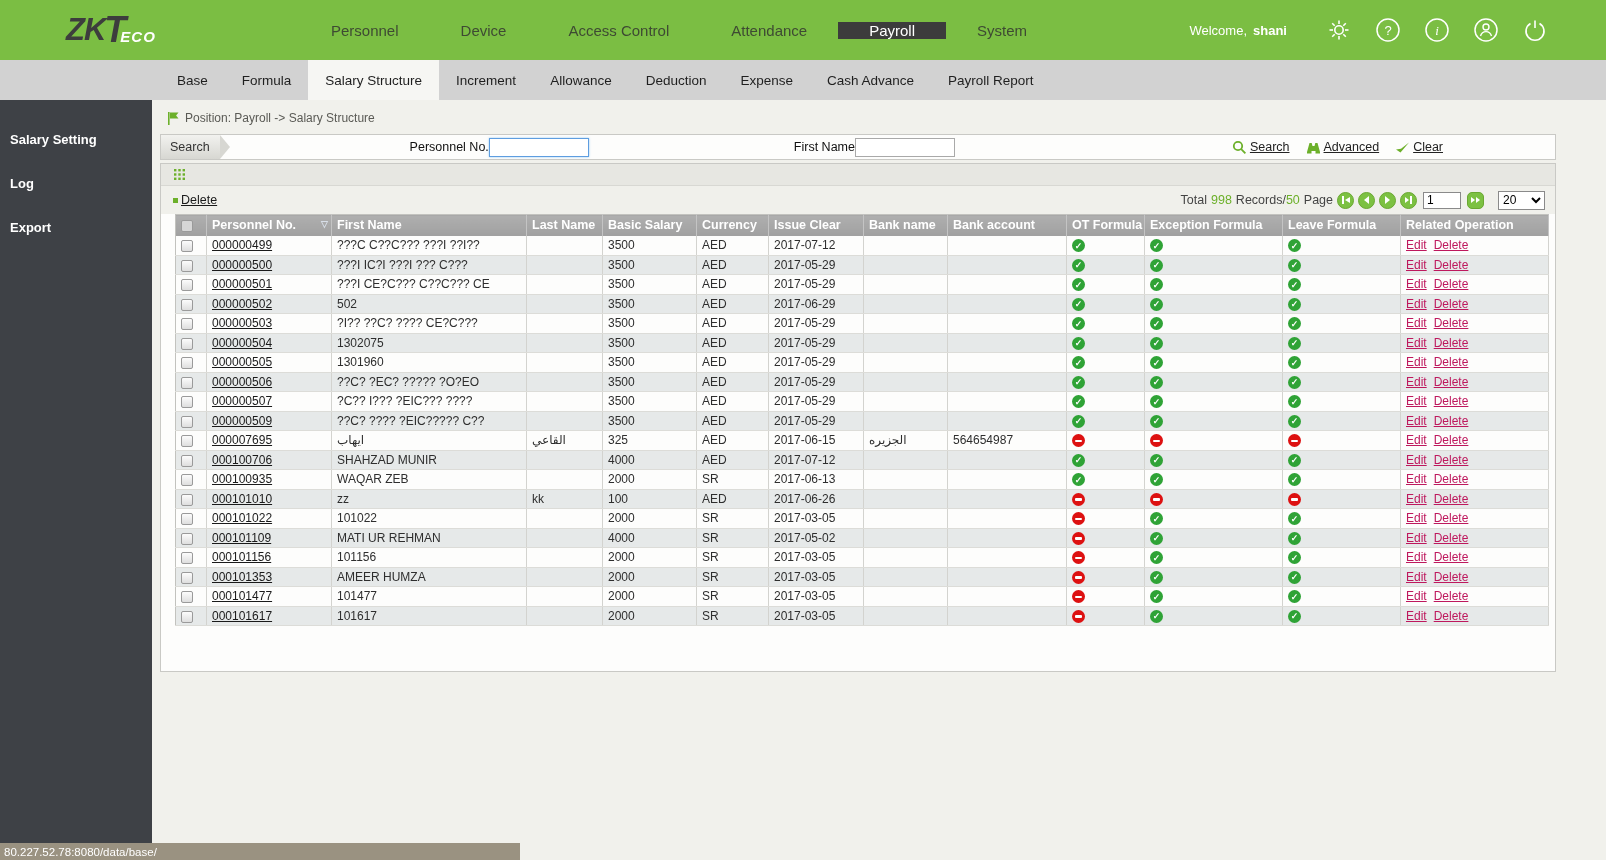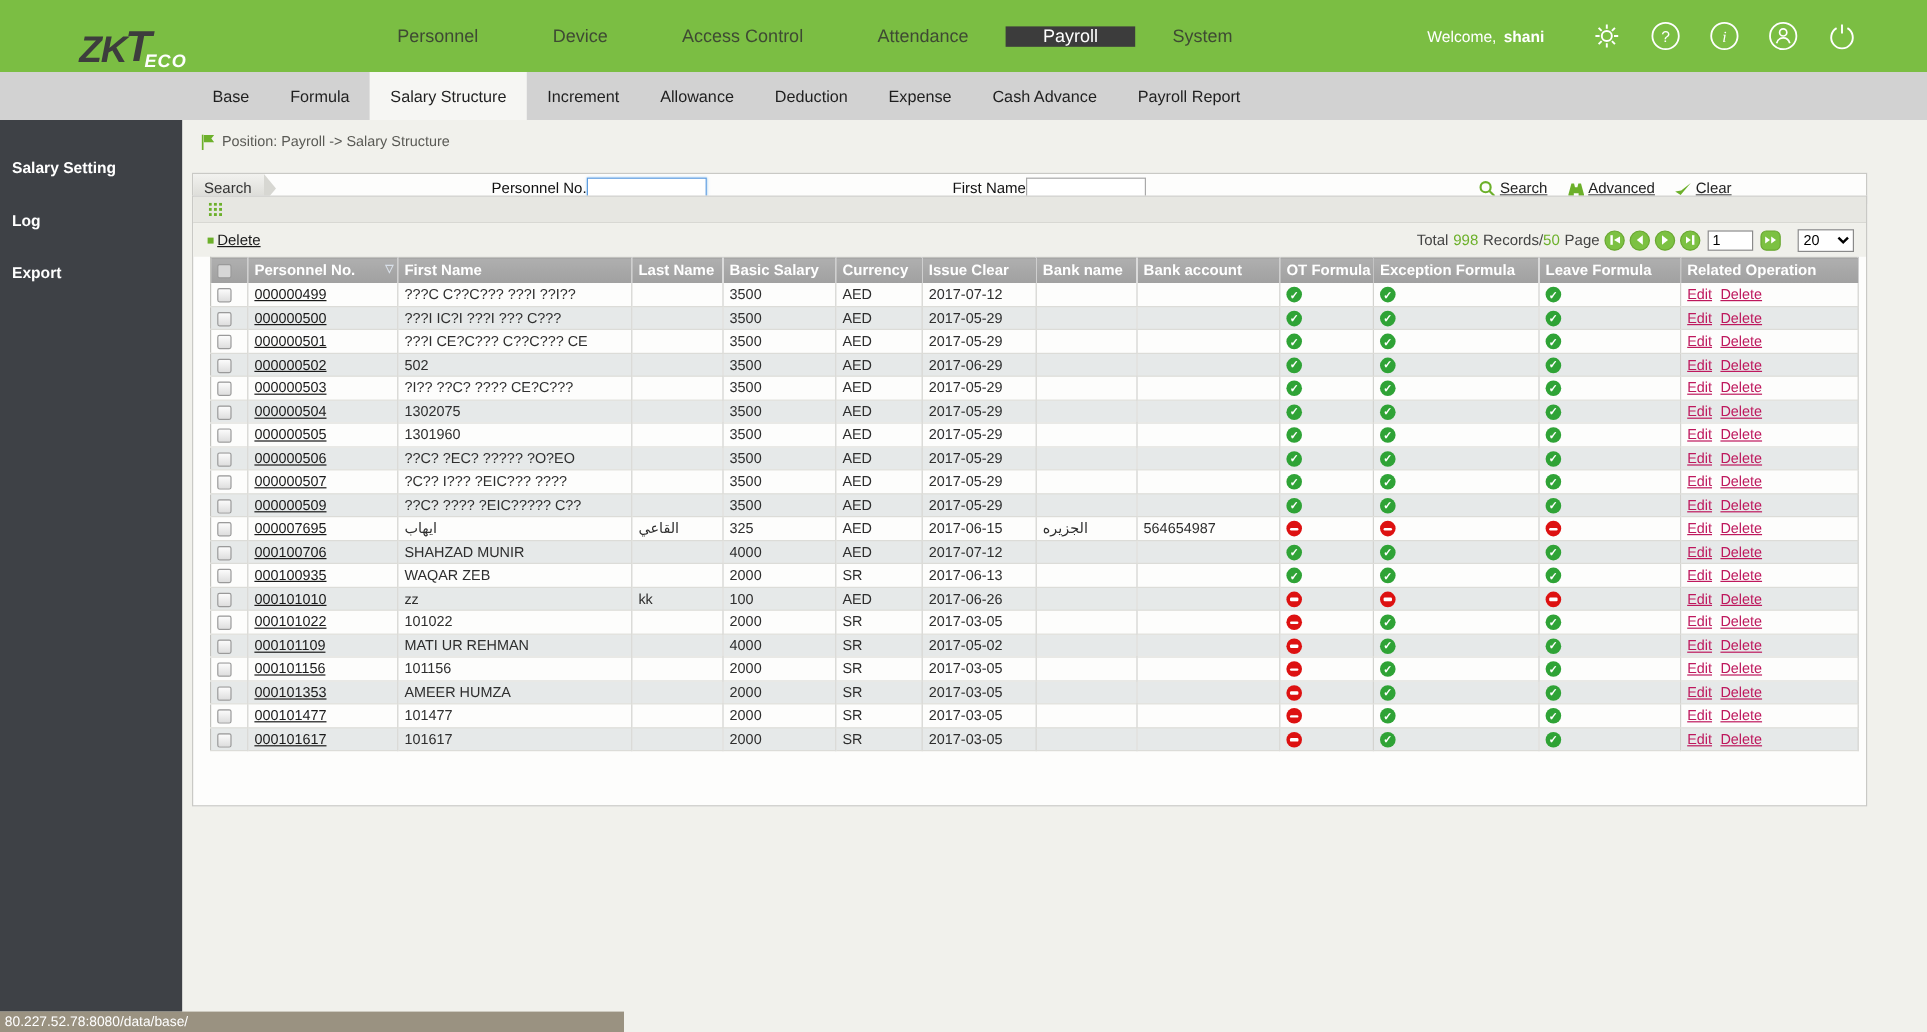--- a/index.html
+++ b/index.html
@@ -1,21 +1,21 @@
 <!DOCTYPE html>
 <html><head>
 <meta charset="utf-8">
 <style>
   * { margin:0; padding:0; box-sizing:border-box; }
   html,body { width:1606px; height:860px; overflow:hidden; }
   body { font-family:"Liberation Sans", sans-serif; background:#f1f1ec; position:relative; font-size:12px; }
 
   
   .topbar { position:absolute; left:0; top:0; width:1606px; height:60px; background:#7bbe43; display:flex; align-items:stretch; }
-  .logo { width:300px; display:flex; align-items:flex-end; padding-left:66px; cursor:pointer; }
+  .logo { width:300px; display:flex; align-items:center; padding-left:66px; cursor:pointer; }
   .logo-zk { color:#3d3d3d; font-weight:900; font-style:italic; font-size:31px; letter-spacing:-1px; }
   .logo-t  { color:#3d3d3d; font-weight:900; font-style:italic; font-size:36px; margin-left:-1px; }
   .logo-eco{ color:#ffffff; font-weight:900; font-style:italic; font-size:15px; letter-spacing:1px; margin-left:-6px; margin-top:12px; }
   .nav { display:flex; align-items:center; }
   .nav-item { display:flex; align-items:center; padding:0 31px; color:#3e4a33; font-size:15px; cursor:pointer; }
   .nav-item.active { background:#3c3c3c; color:#ffffff; }
   .top-right { margin-left:auto; display:flex; align-items:center; gap:23px; padding-right:58px; color:#fff; }
   .welcome { font-size:13px; margin-right:16px; white-space:nowrap; }
   .welcome b { font-weight:bold; margin-left:6px; }
   .tico { width:26px; height:26px; display:flex; align-items:center; justify-content:center; cursor:pointer; }
@@ -26,21 +26,21 @@
   .tab.active { background:#f6f6f3; }
 
   
   .sidebar { position:absolute; left:0; top:100px; width:152px; height:743px; background:#3e4146; padding-top:22px; }
   .side-item { color:#ffffff; font-size:13px; font-weight:bold; padding:10px 0 10px 10px; margin-bottom:9px; cursor:pointer; }
 
   
   .main { position:absolute; left:152px; top:100px; width:1454px; height:760px; background:#f1f1ec; }
   .breadcrumb { position:absolute; left:16px; top:8px; height:20px; display:flex; align-items:center; gap:6px; color:#5a5a55; font-size:12px; }
 
-  .search-panel { position:absolute; left:8px; top:44px; width:1396px; height:26px; background:#fdfdfc; border:1px solid #c9c9c5; display:flex; }
+  .search-panel { position:absolute; left:8px; top:34px; width:1396px; height:26px; background:#fdfdfc; border:1px solid #c9c9c5; display:flex; }
   .search-tag { position:relative; height:24px; display:flex; align-items:center; background:linear-gradient(#f2f2ef,#d7d7d2); padding:0 10px 0 9px; color:#333; font-size:12.5px; }
   .search-tag::after { content:""; position:absolute; right:-10px; top:0; border-left:10px solid #d7d7d2; border-top:12px solid transparent; border-bottom:12px solid transparent; }
   .sfield { display:flex; align-items:center; }
   .sfield .lbl { font-size:12.5px; color:#111; }
   .sfield input { width:100px; height:19px; border:1px solid #a9a9a9; background:#fff; font-size:12px; padding:0 3px; outline:none; }
   .sfield.focused input { border:1px solid #5e9de0; box-shadow:0 0 2px rgba(82,168,236,.6); }
   .f1 { margin-left:190px; } .f2 { margin-left:205px; }
   .search-actions { margin-left:auto; display:flex; align-items:center; gap:16px; padding-right:112px; }
   .s-act { display:flex; align-items:center; gap:3px; cursor:pointer; }
   .s-act span { color:#222; text-decoration:underline; font-size:12.5px; }

